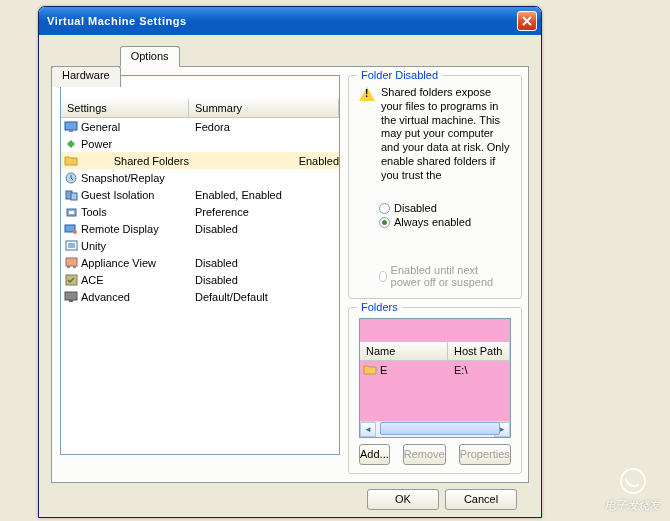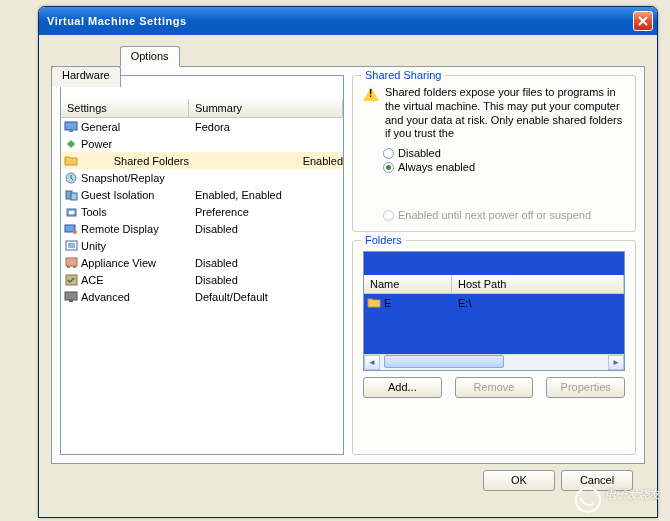--- a/index.html
+++ b/index.html
@@ -1,17 +1,17 @@
 <!DOCTYPE html>
 <html><head>
   <meta charset="utf-8">
   <style>
     * { box-sizing: border-box; margin: 0; padding: 0; font-family: Tahoma, sans-serif; font-size: 11px; }
     body { background: #ece9d8; width: 670px; height: 521px; position: relative; overflow: hidden; }
-    .window { position: absolute; left: 38px; top: 6px; width: 620px; height: 512px; border: 1px solid #0a246a; border-radius: 7px 7px 0 0; overflow: hidden; background: #ece9d8; box-shadow: 0 0 3px rgba(0,0,0,.3); }
+    .window { position: absolute; left: 38px; top: 6px; width: 504px; height: 512px; border: 1px solid #0a246a; border-radius: 7px 7px 0 0; overflow: hidden; background: #ece9d8; box-shadow: 0 0 3px rgba(0,0,0,.3); }
     .titlebar { height: 28px; background: linear-gradient(to bottom, #3b8ee8 0%, #0a5bc4 50%, #0a5bc4 100%); display: flex; align-items: center; padding: 0 4px 0 8px; color: #fff; font-family: "Courier New", monospace; font-size: 13px; font-weight: bold; }
     .titlebar-title { flex: 1; letter-spacing: .5px; }
     .close-btn { width: 20px; height: 20px; background: linear-gradient(to bottom,#f7a07a,#e34e26,#c0341a); border: 1px solid #fff; border-radius: 3px; display:flex; align-items:center; justify-content:center; color:#fff; font-weight:bold; cursor:pointer; }
     .content { padding: 10px 12px 8px 12px; }
     .tabs { display:flex; position:relative; top:1px; }
     .tab { background:#ece9d8; border:1px solid #919b9c; border-bottom:none; padding:3px 10px 4px; margin-right:-1px; border-radius:3px 3px 0 0; cursor:pointer; position:relative; }
     .tab.inactive { background:#f4f3ee; top:20px; padding:2px 10px 3px; }
     .tab.active { background:#fcfcfa; z-index:2; border-bottom:1px solid #fcfcfa; }
     .tab-panel { border:1px solid #919b9c; background:#fcfcfa; padding:8px; display:flex; gap:8px; min-height:398px; }
     .left-col { flex:1; min-width:280px; }
@@ -22,41 +22,41 @@
     .list-head .c1 { width:128px; }
     .list-head .c2 { flex:1; }
     .list-body { }
     .row { display:flex; align-items:center; height:17px; }
     .row.selected { background:#fff4cf;text-align:right; }
     .row .icon { width:16px; height:16px; margin:0 2px; display:flex; align-items:center; justify-content:center; }
     .row .c1 { width:108px; padding-left:0; }
     .row .c2 { flex:1; padding-left:6px; }
     .groupbox { border:1px solid #d0d0bf; border-radius:3px; padding:10px 10px 8px 10px; position:relative; }
     .groupbox .legend { position:absolute; top:-7px; left:8px; background:#fcfcfa; padding:0 4px; color:#0046d5; }
-    .warn-row { display:flex; gap:6px; align-items:flex-start; margin-bottom:6px; }
+    .warn-row { display:flex; gap:6px; align-items:flex-start; margin-bottom:20px; }
     .warn-icon { width:0; height:0; border-left:8px solid transparent; border-right:8px solid transparent; border-bottom:14px solid #ffd43b; position:relative; margin-top:1px; }
     .warn-icon::after { content:"!"; position:absolute; left:-2px; top:1px; font-weight:bold; font-size:10px; color:#000; }
     .warn-text { flex:1; color:#000; line-height:1.25; }
     .radio-row { display:flex; align-items:center; gap:4px; margin:2px 0 2px 20px; }
     .radio-row.disabled { color:#a0a0a0;margin-top:36px; }
     .radio { width:11px; height:11px; border:1px solid #7f9db9; border-radius:50%; background:#fff; display:flex; align-items:center; justify-content:center; }
     .radio.checked::after { content:""; width:5px; height:5px; background:#4a8a3f; border-radius:50%; }
     .radio.disabled{ border-color:#c8c8c8; }
-    .folder-list { border:1px solid #7f9db9; background:#1d4ed8; height:120px; display:flex; flex-direction:column; }
+    .folder-list { border:1px solid #7f9db9; background:#f9a8d4; height:120px; display:flex; flex-direction:column; }
     .folder-body { flex:1; overflow:hidden; }
     .scroll-h { height:16px; background:#f4f3ee; border-top:1px solid #d8d8d8; display:flex; align-items:center; }
     .scroll-btn { width:16px; height:15px; background:linear-gradient(#fff,#d8e4f8); border:1px solid #b5c6e0; display:flex; align-items:center; justify-content:center; font-size:8px; color:#4a6a9a; }
     .scroll-track { flex:1; background:#eef2fb; height:15px; position:relative; }
     .scroll-thumb { position:absolute; left:4px; top:0; height:13px; width:120px; background:linear-gradient(#e0ecff,#bcd4f6); border:1px solid #8ba9d8; border-radius:2px; }
     .btn-row { display:flex; gap:13px; margin-top:6px; }
     .btn { flex:1; height:21px; background:linear-gradient(#fff,#ece9d8); border:1px solid #919b9c; border-radius:3px; cursor:pointer; text-align:center; padding-top:3px; }
     .btn.disabled { color:#a0a0a0; cursor:default; }
     .bottom-btns { display:flex; justify-content:flex-end; gap:6px; padding:6px 12px 0 0; }
     .bottom-btns .btn { flex:none; width:72px; }
-    .watermark { position:absolute; right:10px; bottom:8px; display:flex; align-items:flex-start; gap:4px; color:#fff; font-size:16px; font-style:italic; opacity:.92; text-shadow:0 0 3px rgba(0,0,0,.4); pointer-events:none; }
+    .watermark { position:absolute; right:10px; bottom:8px; display:flex; align-items:center; gap:4px; color:#fff; font-size:16px; font-style:italic; opacity:.92; text-shadow:0 0 3px rgba(0,0,0,.4); pointer-events:none;flex-direction:column; }
     .wm-icon { width:26px; height:26px; border:2px solid #fff; border-radius:50%; position:relative; }
     .wm-icon::before { content:""; position:absolute; left:4px; top:6px; width:10px; height:10px; border:2px solid #fff; border-right:none; border-top:none; border-radius:0 0 0 10px; transform:rotate(-20deg); }
     svg { display:block; }
   </style>
 </head>
 <body>
 
 <div class="window">
   <div class="titlebar">
     <span class="titlebar-title">Virtual Machine Settings</span>
@@ -189,21 +189,21 @@
                 </span>
               <span class="c1">Advanced</span>
                 <span class="c2">Default/Default</span>
             </div>
           </div>
         </div>
       </div>
 
       <div class="right-col">
         <div class="groupbox">
-          <span class="legend">Shared Sharing</span>
+          <span class="legend">Folder Disabled</span>
           <div class="warn-row">
             <div class="warn-icon"></div>
             <div class="warn-text">Shared folders expose your files to programs in the virtual machine. This may put your computer and your data at risk. Only enable shared folders if you trust the</div>
           </div>
           <div class="radio-row">
             <span class="radio"></span>
             <span>Disabled</span>
           </div>
           <div class="radio-row">
             <span class="radio checked"></span>

